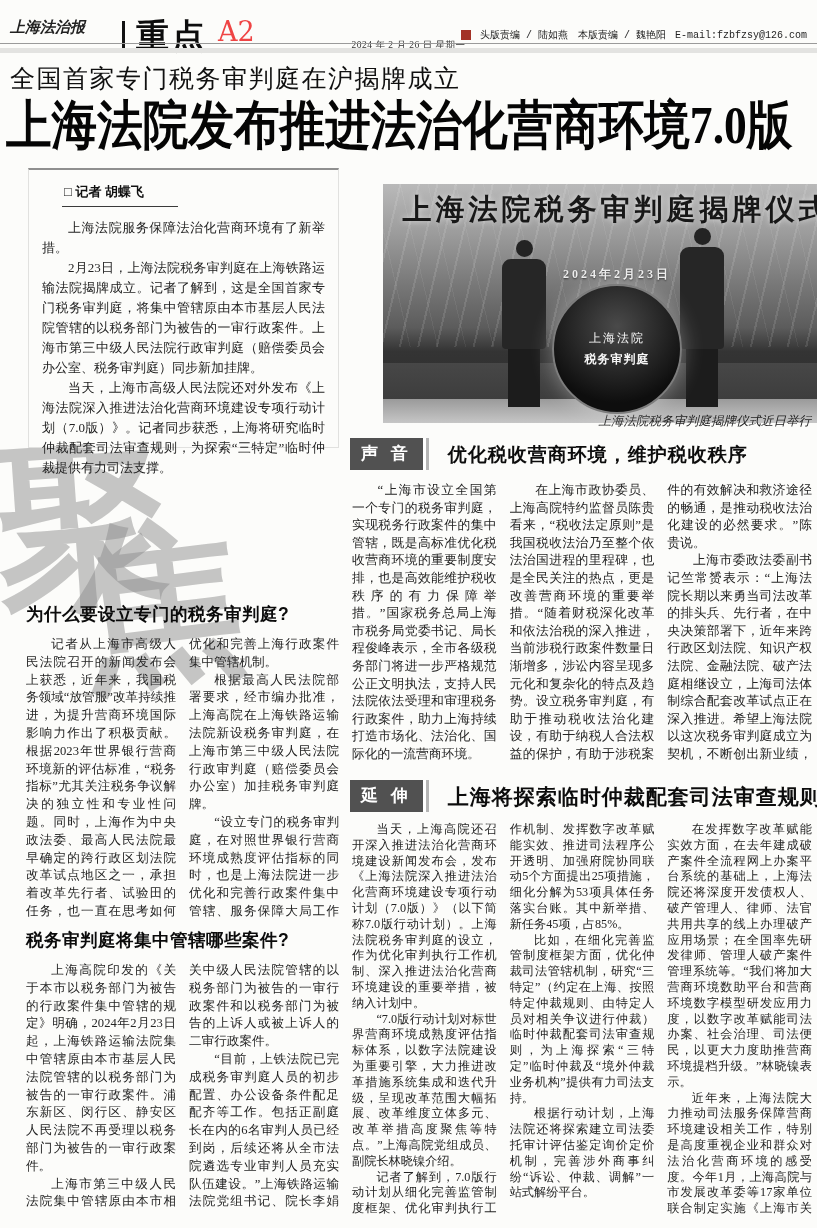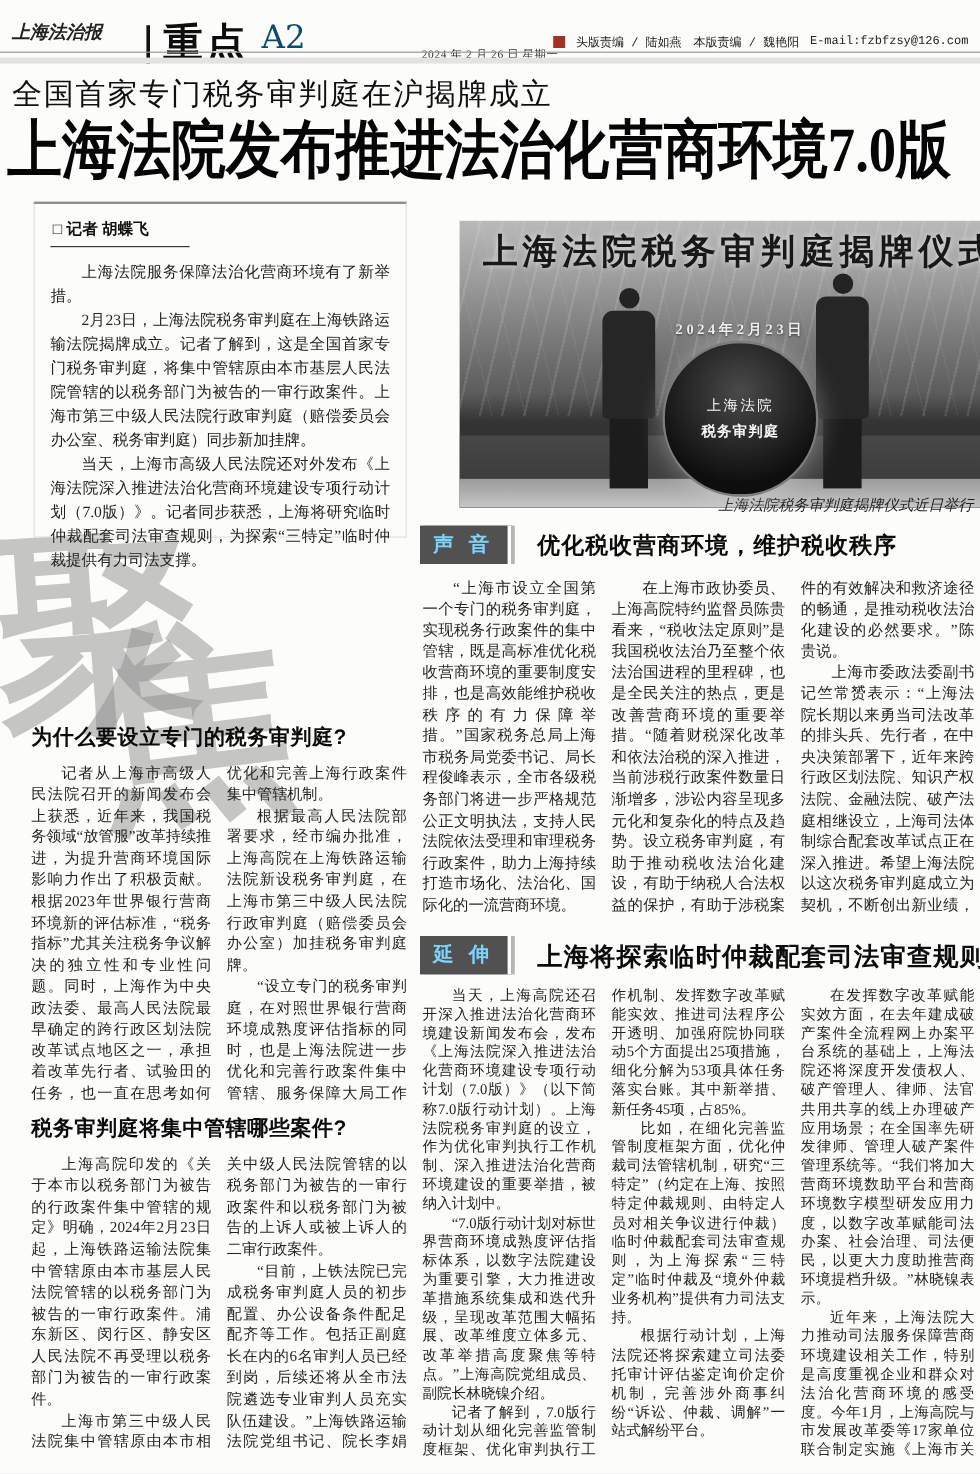--- a/index.html
+++ b/index.html
@@ -6,21 +6,21 @@
   .page{position:relative;width:817px;height:1228px;background:#fcfcfa;overflow:hidden;
         font-family:"Liberation Serif","DejaVu Serif",serif;color:#1a1a1a;margin:0 auto;}
 
   
   .masthead{position:absolute;top:6px;left:10px;right:10px;height:38px;margin-top:12px;}
   .paper-name{font-size:15px;font-weight:bold;font-style:italic;font-family:"DejaVu Serif",serif;color:#222;}
   .date-line{font-size:9.5px;color:#333;margin-top:2px;letter-spacing:.5px;text-align:center;}
   .mh-divider{position:absolute;left:112px;top:3px;width:3px;height:32px;background:#121212;}
   .section-name{position:absolute;left:126px;top:-4px;font-size:33px;font-weight:900;
                 font-family:"Liberation Sans","DejaVu Sans",sans-serif;letter-spacing:3px;color:#0d0d0d;}
-  .page-no{position:absolute;left:208px;top:-2px;font-size:27px;color:#0c4a6e;font-family:"DejaVu Serif",serif;}
+  .page-no{position:absolute;left:208px;top:-2px;font-size:27px;color:#ef4444;font-family:"DejaVu Serif",serif;}
   .mh-right{position:absolute;right:0;top:10px;font-size:10px;color:#222;display:flex;gap:9px;align-items:center;
             font-family:Liberation Mono, monospace;}
   .red-mark{width:10px;height:10px;background:#a33226;display:inline-block;}
 
   .rule{position:absolute;top:43px;left:0;right:0;height:1px;background:#9a9a9a;}
   .band{position:absolute;top:48px;left:0;right:0;height:5px;background:#e3e3e1;}
 
   
   .kicker{position:absolute;top:62px;left:10px;font-size:25px;color:#101010;letter-spacing:1.5px;
           font-family:"Liberation Sans","DejaVu Sans",sans-serif;font-weight:500;}
@@ -31,21 +31,21 @@
   
   .watermark{position:absolute;z-index:0;color:#8f8f8f;opacity:.5;font-weight:bold;
              font-family:"DejaVu Serif",serif;pointer-events:none;}
   .wm1{left:-4px;top:412px;font-size:172px;transform:rotate(-4deg);}
   .wm2{left:72px;top:488px;font-size:172px;transform:rotate(-7deg);}
 
   
   .lead-box{position:absolute;left:28px;top:168px;width:311px;height:280px;box-sizing:border-box;
             border:1px solid #e1e1df;border-top:2px solid #8f8f8f;padding:12px 13px;z-index:1;}
   .byline{display:inline-block;font-size:13px;font-weight:bold;color:#111;border-bottom:1px solid #3a3a3a;
-          padding:0 34px 5px 2px;margin-left:0;font-family:"Liberation Sans",sans-serif;}
+          padding:0 34px 5px 2px;margin-left:20px;font-family:"Liberation Sans",sans-serif;}
   .lead-box p{margin:0;font-size:13px;line-height:20px;text-align:justify;text-indent:2em;color:#222;}
   .lead-box p:first-of-type{margin-top:11px;}
 
   
   .photo{position:absolute;left:343px;top:168px;width:468px;height:239px;overflow:hidden;
          background:linear-gradient(180deg,#b9b9b9 0%,#9d9d9d 20%,#787878 42%,#5c5c5c 60%,#343434 70%,#2a2a2a 100%);}
   .photo .streaks{position:absolute;left:0;top:0;right:0;height:68%;opacity:.5;
          background:repeating-linear-gradient(103deg,transparent 0 16px,rgba(255,255,255,.22) 16px 18px),
                     repeating-linear-gradient(77deg,transparent 0 26px,rgba(255,255,255,.12) 26px 27px);}
   .photo-title{position:absolute;top:6px;left:0;width:100%;text-align:center;font-size:29px;font-weight:900;
@@ -68,21 +68,21 @@
           justify-content:center;gap:4px;color:#f7f7f7;z-index:2;}
   .plaque .l1{font-size:12px;letter-spacing:2px;}
   .plaque .l2{font-size:12px;font-weight:bold;letter-spacing:1px;}
   .photo-caption{position:absolute;left:343px;top:413px;width:468px;text-align:right;font-size:12.5px;
                  font-style:italic;color:#1f1f1f;}
 
   
   .sec-head{position:absolute;left:350px;white-space:nowrap;z-index:1;}
   .voice-head{top:438px;}
   .ext-head{top:780px;}
-  .badge{display:inline-block;background:#515151;color:#7dd3fc;font-weight:bold;font-size:17px;
+  .badge{display:inline-block;background:#515151;color:#ffffff;font-weight:bold;font-size:17px;
          padding:4px 11px 5px;letter-spacing:4px;font-family:"Liberation Sans",sans-serif;
          border-right:3px solid #fff;box-shadow:3px 0 0 #b5b5b5;}
   .sec-title{font-size:19px;font-weight:900;margin-left:18px;color:#0c0c0c;vertical-align:middle;
              font-family:"Liberation Sans","DejaVu Sans",sans-serif;letter-spacing:1px;}
   .ext-head .sec-title{font-size:21px;}
 
   
   .cols3{position:absolute;left:352px;width:460px;column-count:3;column-gap:13px;overflow:hidden;z-index:1;}
   .voice-body{top:482px;height:292px;}
   .ext-body{top:822px;height:400px;}

